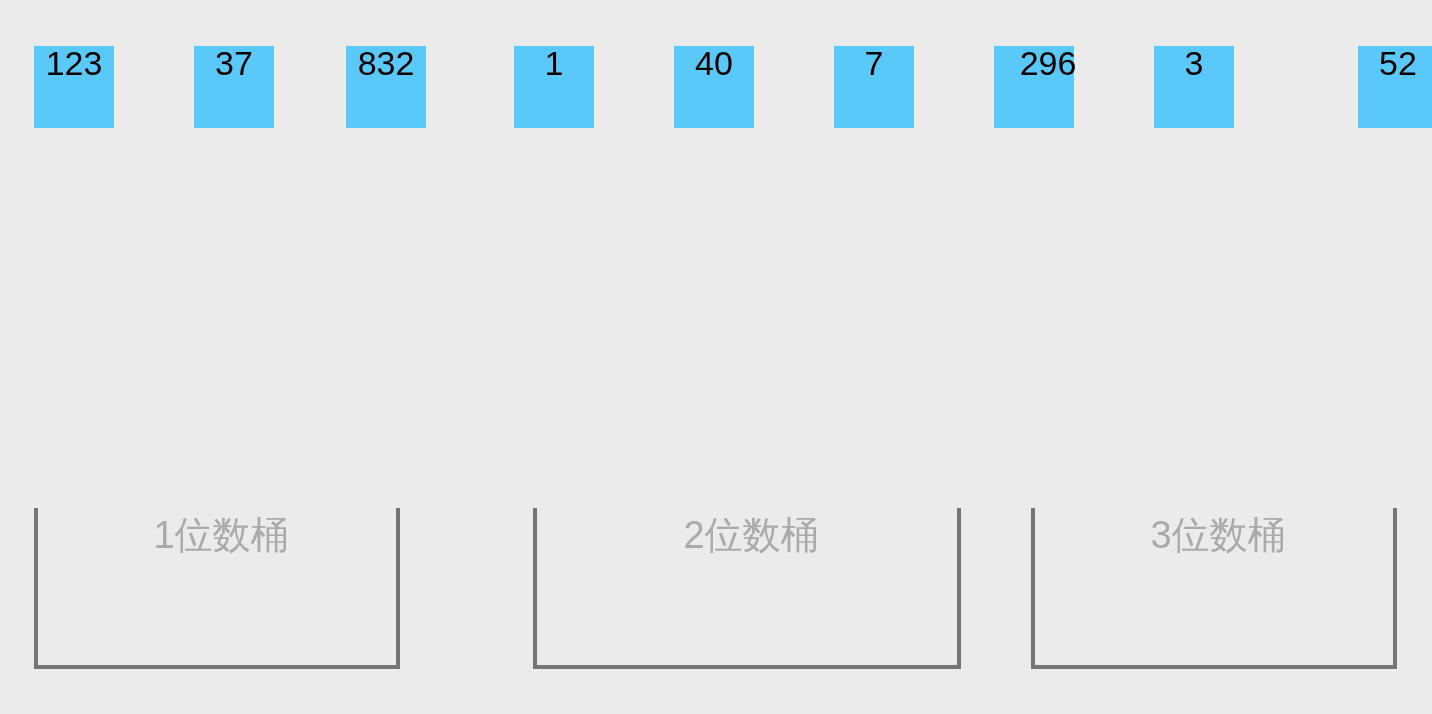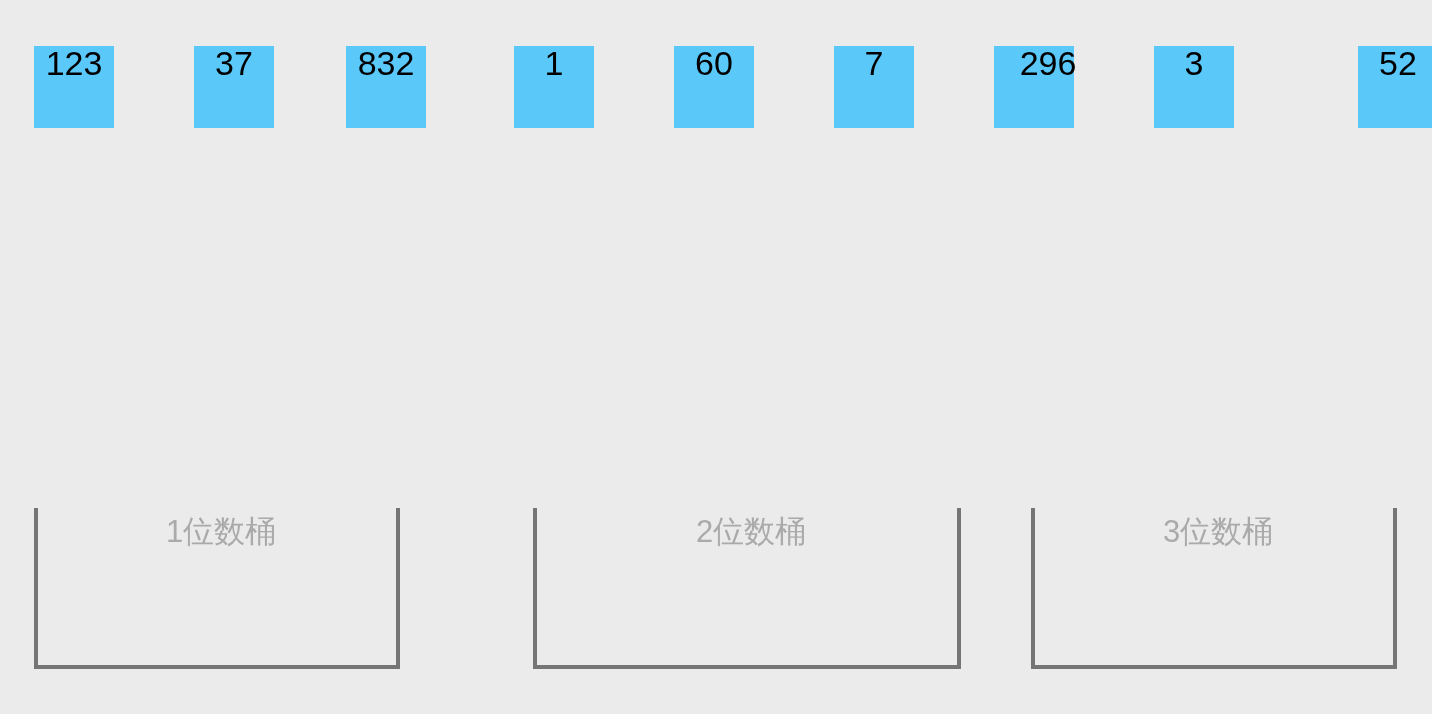--- a/index.html
+++ b/index.html
@@ -64,21 +64,21 @@
     border-right: 4px solid #757575;
     border-bottom: 4px solid #757575;
     border-top: none;
   }
   .bucket-label {
     position: absolute;
     top: 6px;
     left: 8px;
     right: 0;
     text-align: center;
-    font-size: 31px;
+    font-size: 38px;
     line-height: 1.15;
     color: #aaaaaa;
     user-select: none;
     white-space: nowrap;
   }
   .bucket-slots {
     position: absolute;
     left: 0;
     right: 0;
     bottom: 0;
@@ -97,21 +97,21 @@
     <div class="element-box" style="left:160px;">
       <span class="element-value">37</span>
     </div>
     <div class="element-box" style="left:312px;">
       <span class="element-value">832</span>
     </div>
     <div class="element-box" style="left:480px;">
       <span class="element-value">1</span>
     </div>
     <div class="element-box" style="left:640px;">
-      <span class="element-value">60</span>
+      <span class="element-value">40</span>
     </div>
     <div class="element-box" style="left:800px;">
       <span class="element-value">7</span>
     </div>
     <div class="element-box" style="left:960px;padding-left:28px;">
       <span class="element-value">296</span>
     </div>
     <div class="element-box" style="left:1120px;">
       <span class="element-value">3</span>
     </div>

